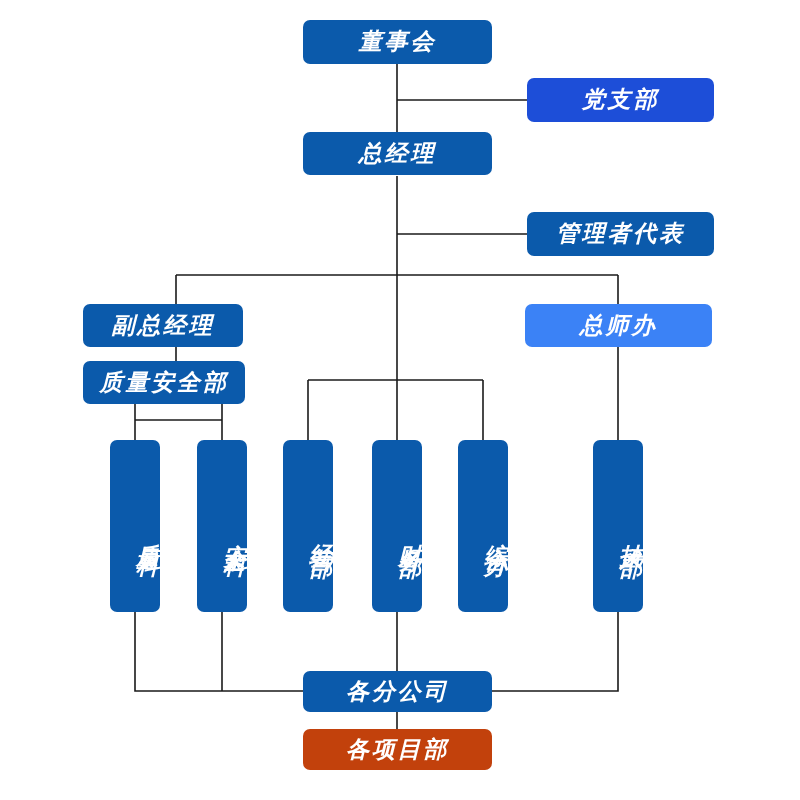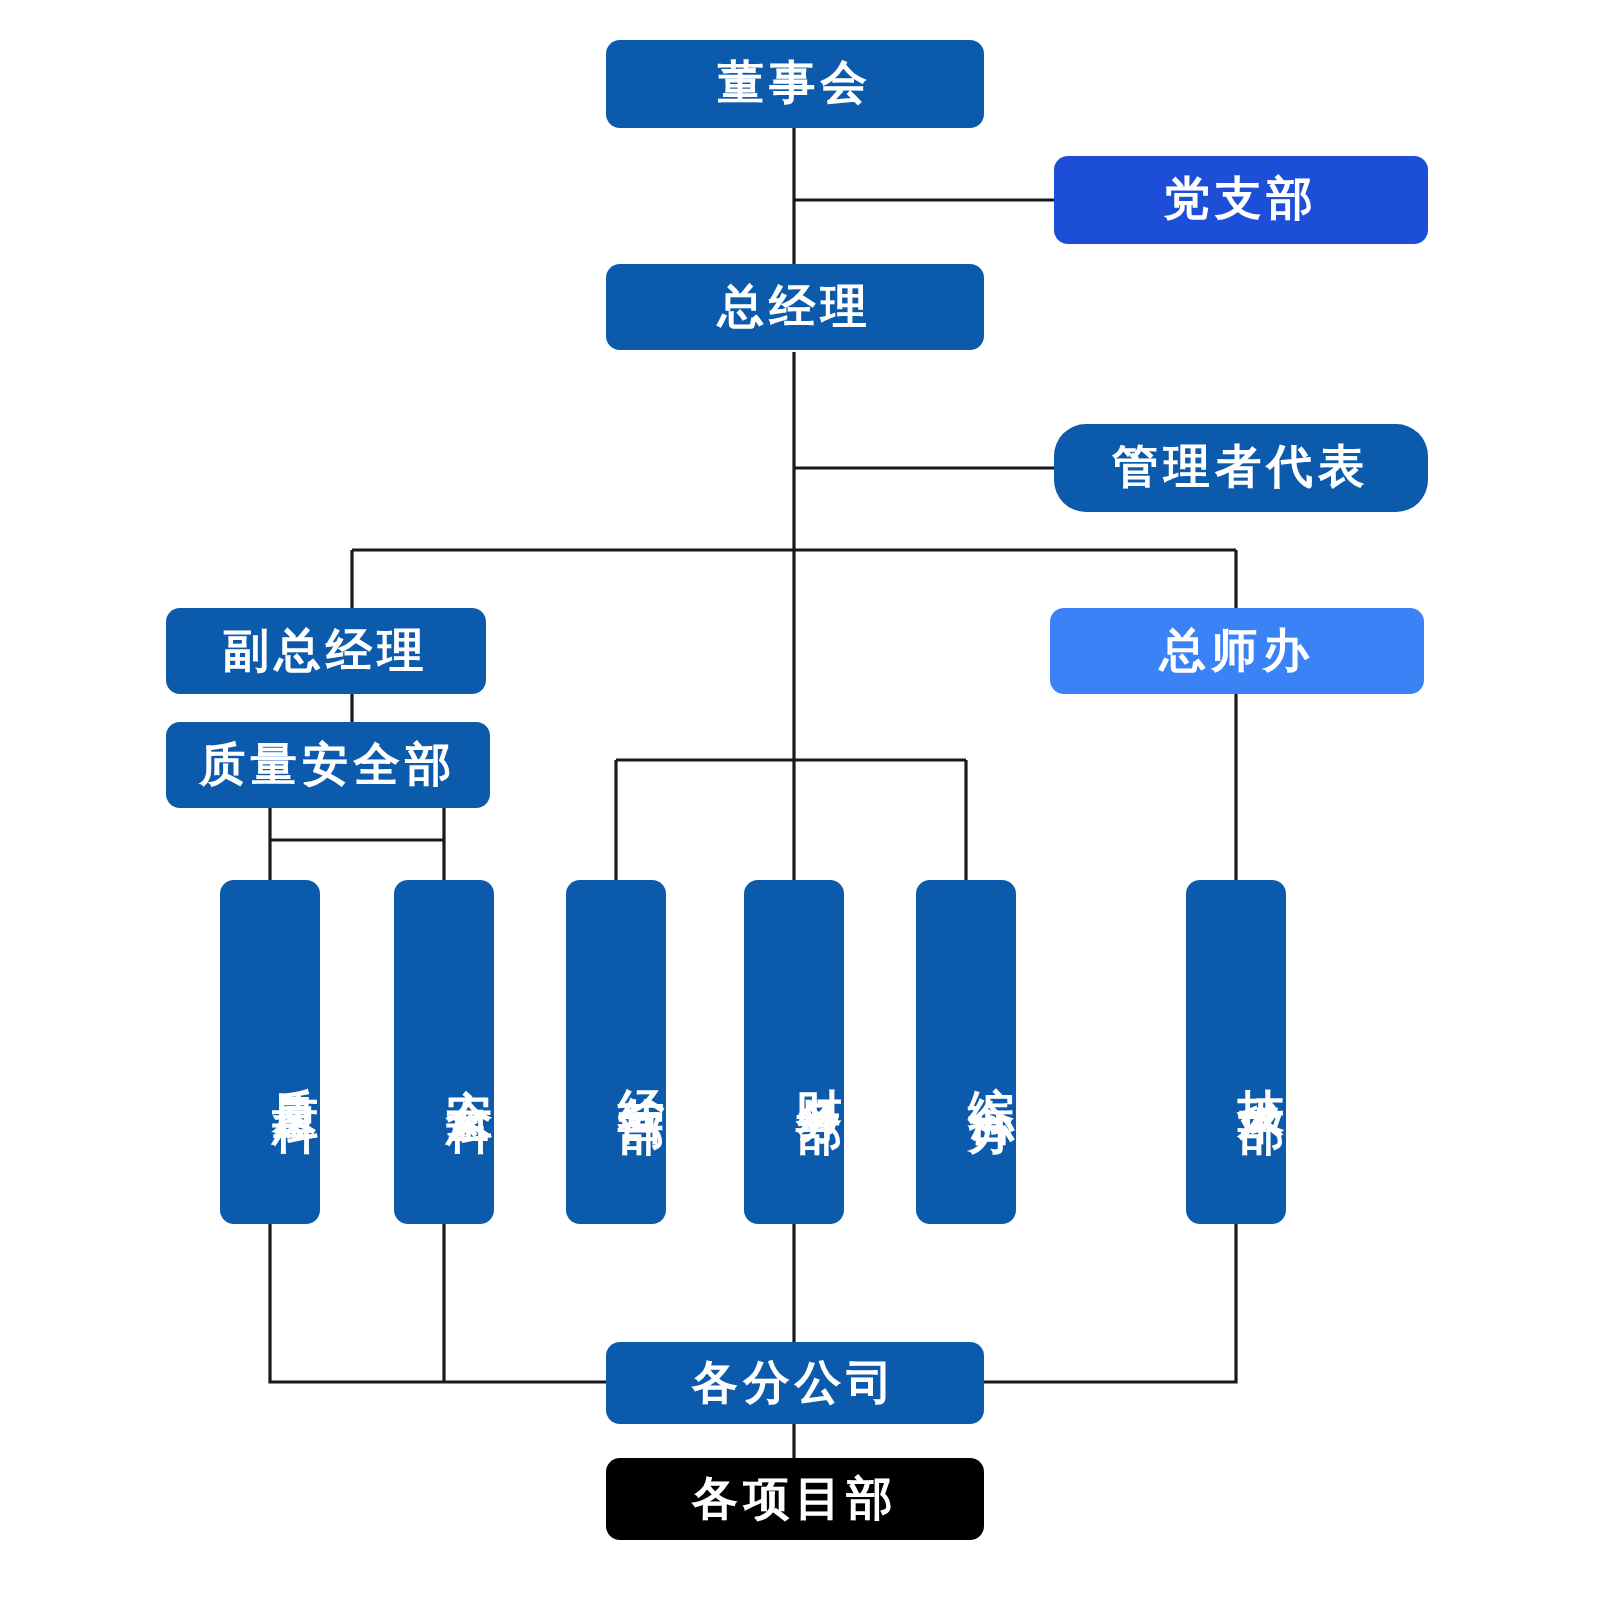--- a/index.html
+++ b/index.html
@@ -33,20 +33,21 @@
     border-radius: 7px;
     color: #ffffff;
     display: flex;
     align-items: center;
     justify-content: center;
     text-align: center;
     letter-spacing: 0.12em;
     font-weight: 700;
     line-height: 1.12;
     user-select: none;
+    font-style: italic;
   }
   .node.horizontal {
     font-size: 23px;
   }
   .node.vertical {
     font-size: 23px;
     writing-mode: vertical-rl;
     text-orientation: upright;
     letter-spacing: 0.22em;
     padding-top: 14px;
@@ -90,21 +91,21 @@
   <div id="node-group">
       <div class="node horizontal" style="left: 303px; top: 20px; width: 189px; height: 44px; background: rgb(11, 90, 171);">
         <span class="node-label">董事会</span>
       </div>
       <div class="node horizontal" style="left: 527px; top: 78px; width: 187px; height: 44px; background: #1d4ed8;">
         <span class="node-label">党支部</span>
       </div>
       <div class="node horizontal" style="left: 303px; top: 132px; width: 189px; height: 43px; background: rgb(11, 90, 171);">
         <span class="node-label">总经理</span>
       </div>
-      <div class="node horizontal" style="left: 527px; top: 212px; width: 187px; height: 44px; background: rgb(11, 90, 171); border-radius: 16px;">
+      <div class="node horizontal" style="left: 527px; top: 212px; width: 187px; height: 44px; background: rgb(11, 90, 171);">
         <span class="node-label">管理者代表</span>
       </div>
       <div class="node horizontal" style="left: 83px; top: 304px; width: 160px; height: 43px; background: rgb(11, 90, 171);">
         <span class="node-label">副总经理</span>
       </div>
       <div class="node horizontal" style="left: 525px; top: 304px; width: 187px; height: 43px; background: #3b82f6;">
         <span class="node-label">总师办</span>
       </div>
       <div class="node horizontal" style="left: 83px; top: 361px; width: 162px; height: 43px; background: rgb(11, 90, 171);">
         <span class="node-label">质量安全部</span>
@@ -123,18 +124,18 @@
       </div>
       <div class="node vertical" style="left: 458px; top: 440px; width: 50px; height: 172px; background: rgb(11, 90, 171);">
         <span class="node-label">综合办</span>
       </div>
       <div class="node vertical" style="left: 593px; top: 440px; width: 50px; height: 172px; background: rgb(11, 90, 171);">
         <span class="node-label">技术部</span>
       </div>
       <div class="node horizontal" style="left: 303px; top: 671px; width: 189px; height: 41px; background: rgb(11, 90, 171);">
         <span class="node-label">各分公司</span>
       </div>
-      <div class="node horizontal" style="left: 303px; top: 729px; width: 189px; height: 41px; background: #000000;">
+      <div class="node horizontal" style="left: 303px; top: 729px; width: 189px; height: 41px; background: #c2410c;">
         <span class="node-label">各项目部</span>
       </div>
     </div>
 
 </div>
 
 </body></html>

